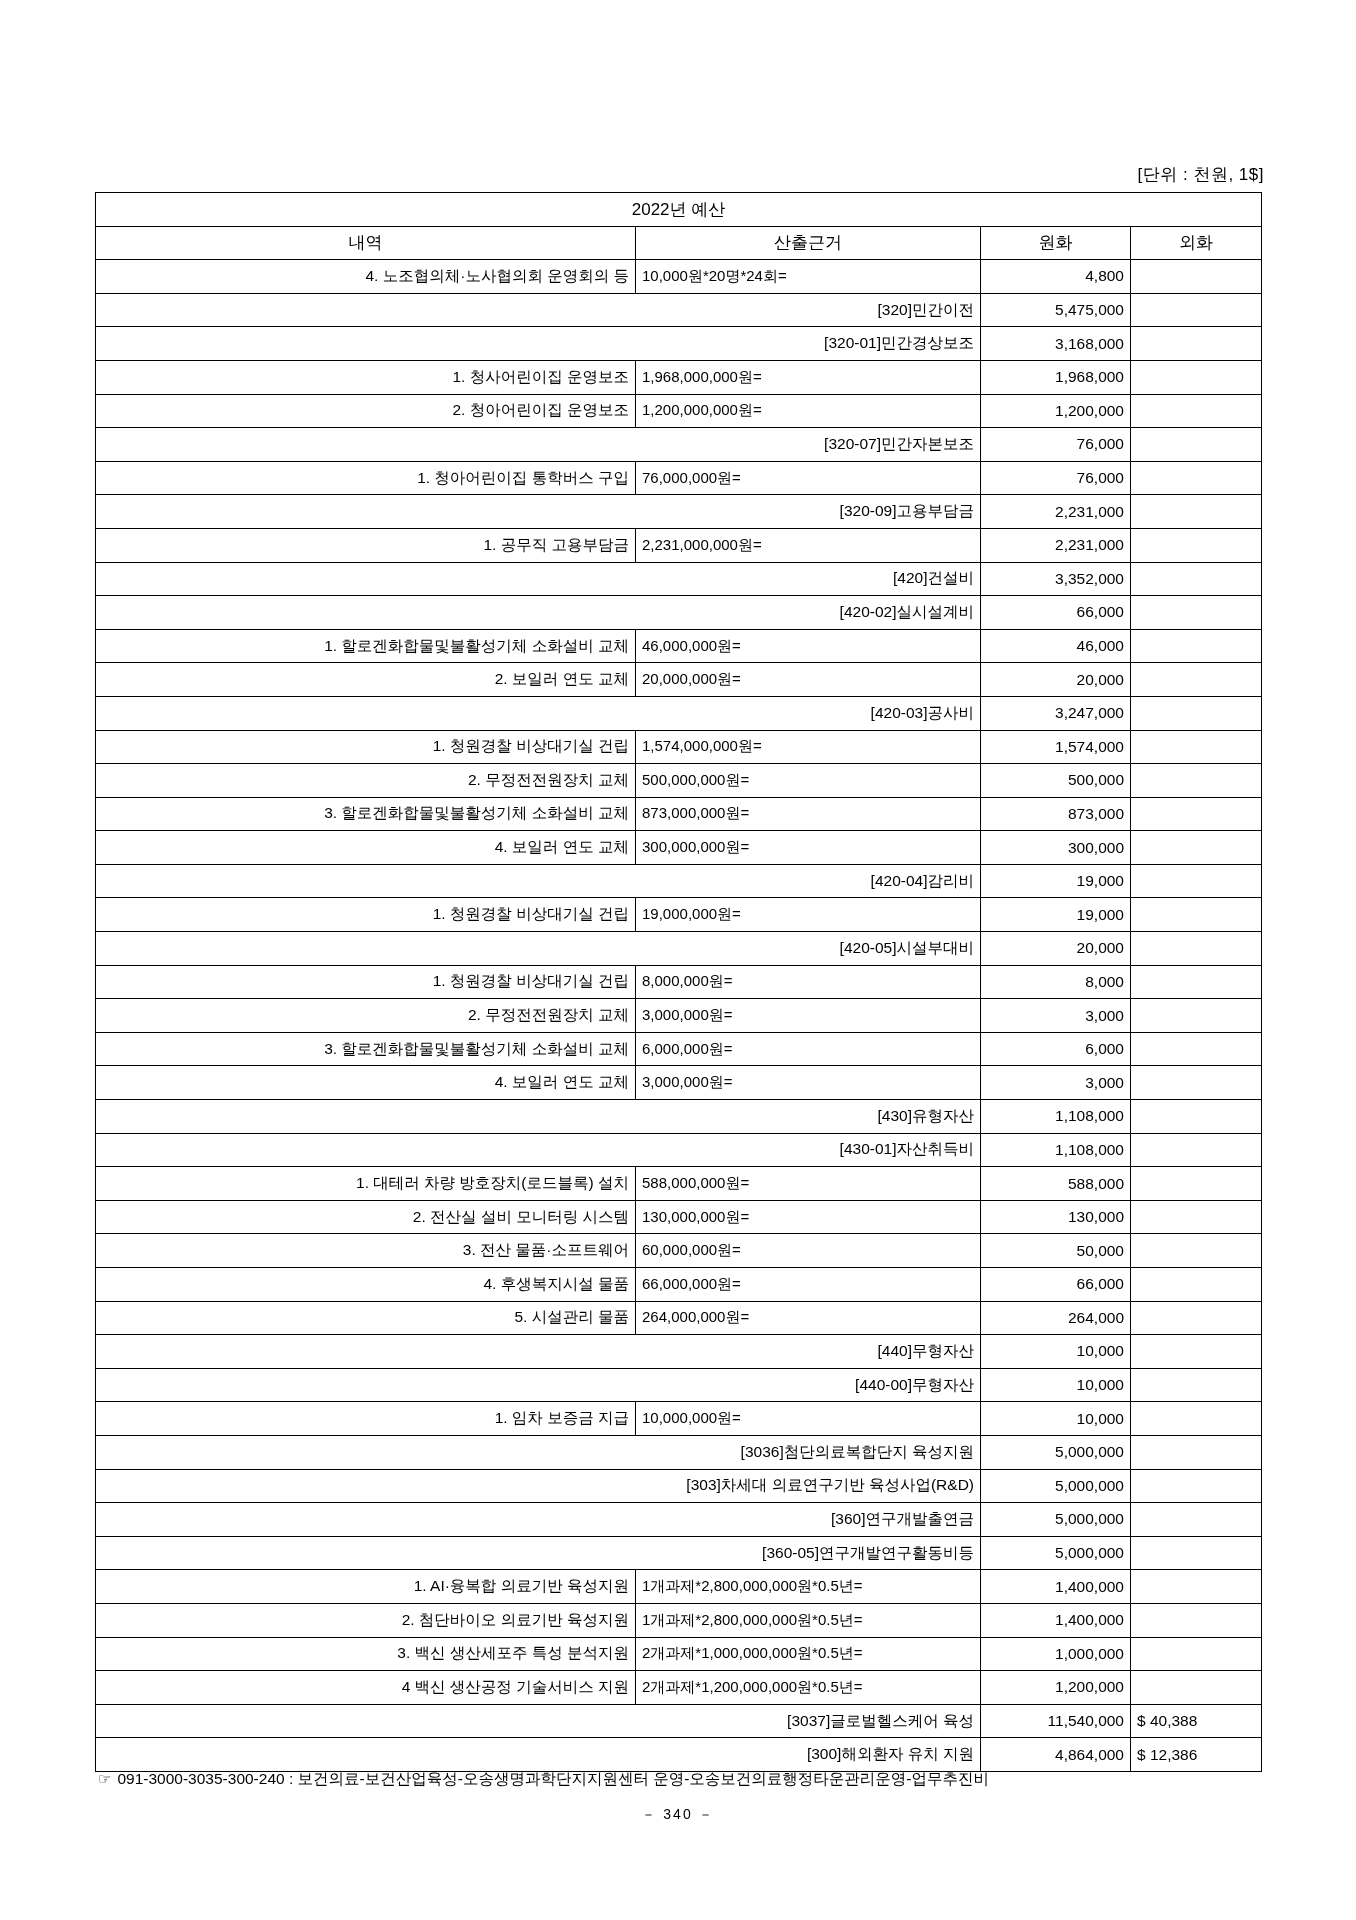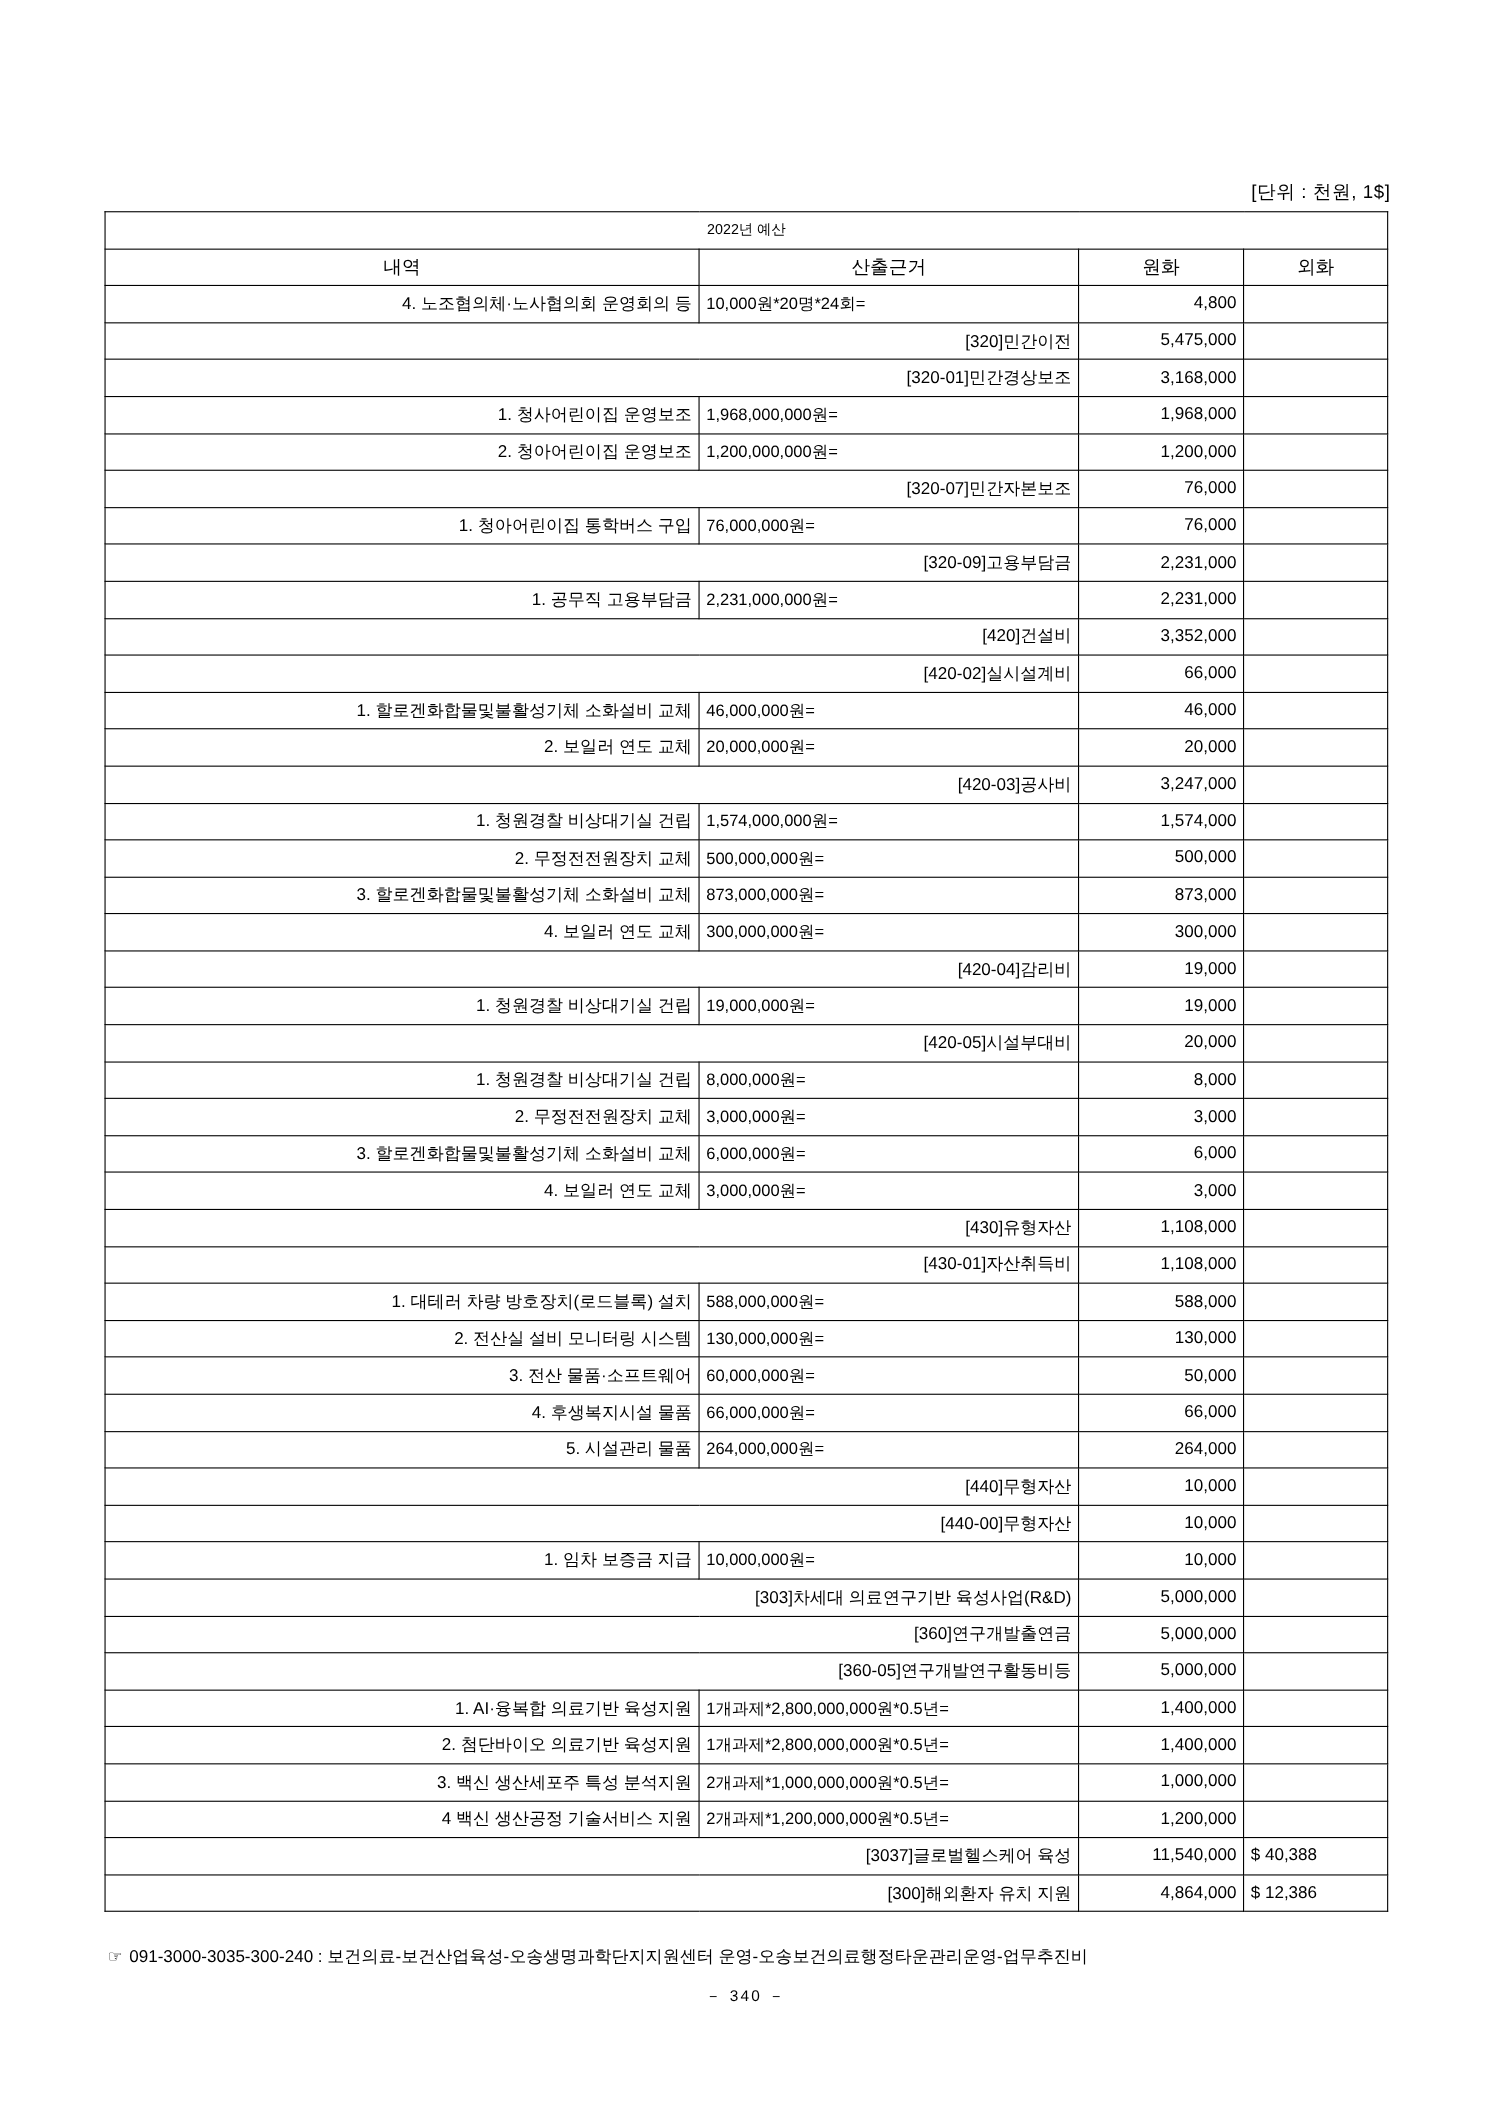--- a/index.html
+++ b/index.html
@@ -44,21 +44,21 @@
     padding: 0 6px;
     vertical-align: middle;
     white-space: nowrap;
     overflow: hidden;
   }
   .outer-top td {
     border-top: 2px solid #000;
   }
   .title-row td {
     text-align: center;
-    font-size: 13px;
+    font-size: 17px;
     height: 36px;
   }
   .head-row td {
     text-align: center;
     font-size: 17px;
     height: 36px;
   }
   .c-name   { width: 540px; text-align: right; }
   .c-basis  { width: 345px; text-align: left; font-size: 15px; }
   .c-won    { width: 150px; text-align: right; padding-right: 10px; }
@@ -300,20 +300,25 @@
           <td class="c-won">10,000</td>
           <td class="c-fx"></td>
         </tr>
         <tr>
           <td class="c-name lv2">1. 임차 보증금 지급</td>
           <td class="c-basis">10,000,000원=</td>
           <td class="c-won">10,000</td>
           <td class="c-fx"></td>
         </tr>
         <tr>
+          <td class="c-name lv0" colspan="2">[3036]첨단의료복합단지 육성지원</td>
+          <td class="c-won">5,000,000</td>
+          <td class="c-fx"></td>
+        </tr>
+        <tr>
           <td class="c-name lv1" colspan="2">[303]차세대 의료연구기반 육성사업(R&amp;D)</td>
           <td class="c-won">5,000,000</td>
           <td class="c-fx"></td>
         </tr>
         <tr>
           <td class="c-name lv1" colspan="2">[360]연구개발출연금</td>
           <td class="c-won">5,000,000</td>
           <td class="c-fx"></td>
         </tr>
         <tr>

